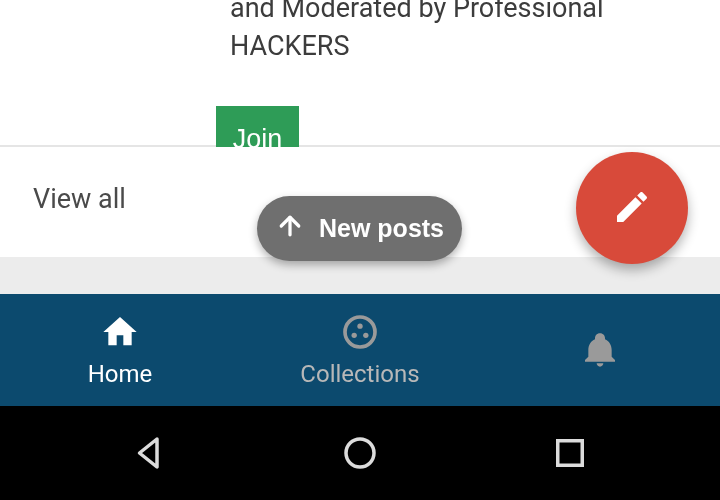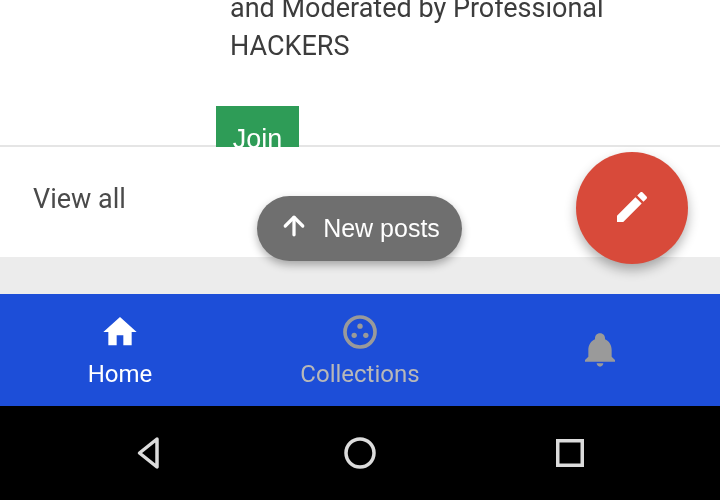--- a/index.html
+++ b/index.html
@@ -11,27 +11,27 @@
   .card-line1 { white-space: nowrap; }
   .join-btn { position: absolute; left: 216px; top: 61px; width: 83px; height: 67px; background: #2e9c57; color: #fff; font-size: 27px; font-weight: 400; display: flex; align-items: center; justify-content: center; cursor: pointer; border: none; margin-top: 45px; }
 
   .divider { height: 2px; background: #e5e5e5; }
 
   .viewall-row { height: 110px; background: #fff; position: relative; padding-left: 33px; }
   .viewall-text { position: absolute; left: 33px; top: 36px; font-size: 27px; color: #4a4a4a; font-weight: 400; cursor: pointer; }
 
   .spacer-strip { flex: 1; background: #ececec; }
 
-  .newposts-pill { position: absolute; left: 257px; top: 196px; width: 205px; height: 65px; border-radius: 33px; background: #6f6f6f; color: #fff; display: flex; align-items: center; justify-content: center; gap: 14px; font-size: 25px; font-weight: 400; box-shadow: 0 4px 8px rgba(0,0,0,0.3); cursor: pointer; border: none; z-index: 5; }
+  .newposts-pill { position: absolute; left: 257px; top: 196px; width: 205px; height: 65px; border-radius: 33px; background: #6f6f6f; color: #fff; display: flex; align-items: center; justify-content: center; gap: 14px; font-size: 25px; font-weight: 700; box-shadow: 0 4px 8px rgba(0,0,0,0.3); cursor: pointer; border: none; z-index: 5; }
   .newposts-pill svg { width: 30px; height: 30px; }
 
   .fab { position: absolute; left: 576px; top: 152px; width: 112px; height: 112px; border-radius: 56px; background: #d84a3a; display: flex; align-items: center; justify-content: center; box-shadow: 0 6px 12px rgba(0,0,0,0.3); cursor: pointer; border: none; z-index: 6; }
   .fab svg { width: 40px; height: 40px; }
 
-  .tabbar { height: 112px; background: #1d4ed8; display: flex; }
+  .tabbar { height: 112px; background: #0c4a6e; display: flex; }
   .tab { flex: 1; display: flex; flex-direction: column; align-items: center; justify-content: center; gap: 8px; color: #b8b8b8; cursor: pointer; }
   .tab.active { color: #fff; }
   .tab-icon { width: 40px; height: 40px; display: flex; align-items: center; justify-content: center; }
   .tab-label { font-size: 24px; font-weight: 400; }
 
   .sysnav { height: 94px; background: #000; display: flex; align-items: center; justify-content: space-evenly; }
   .sysnav-btn { width: 120px; height: 60px; display: flex; align-items: center; justify-content: center; cursor: pointer; background: none; border: none; }
   .sysnav-btn svg { width: 42px; height: 42px; }
 </style>
 </head>

